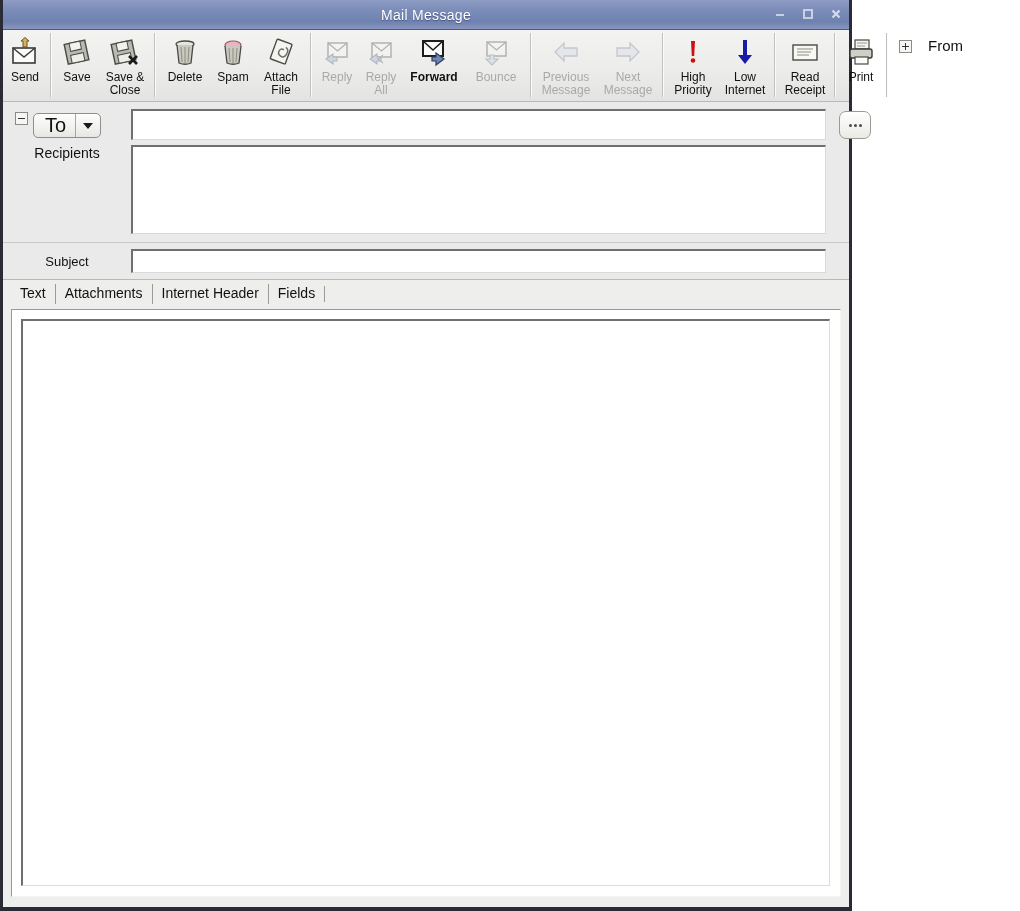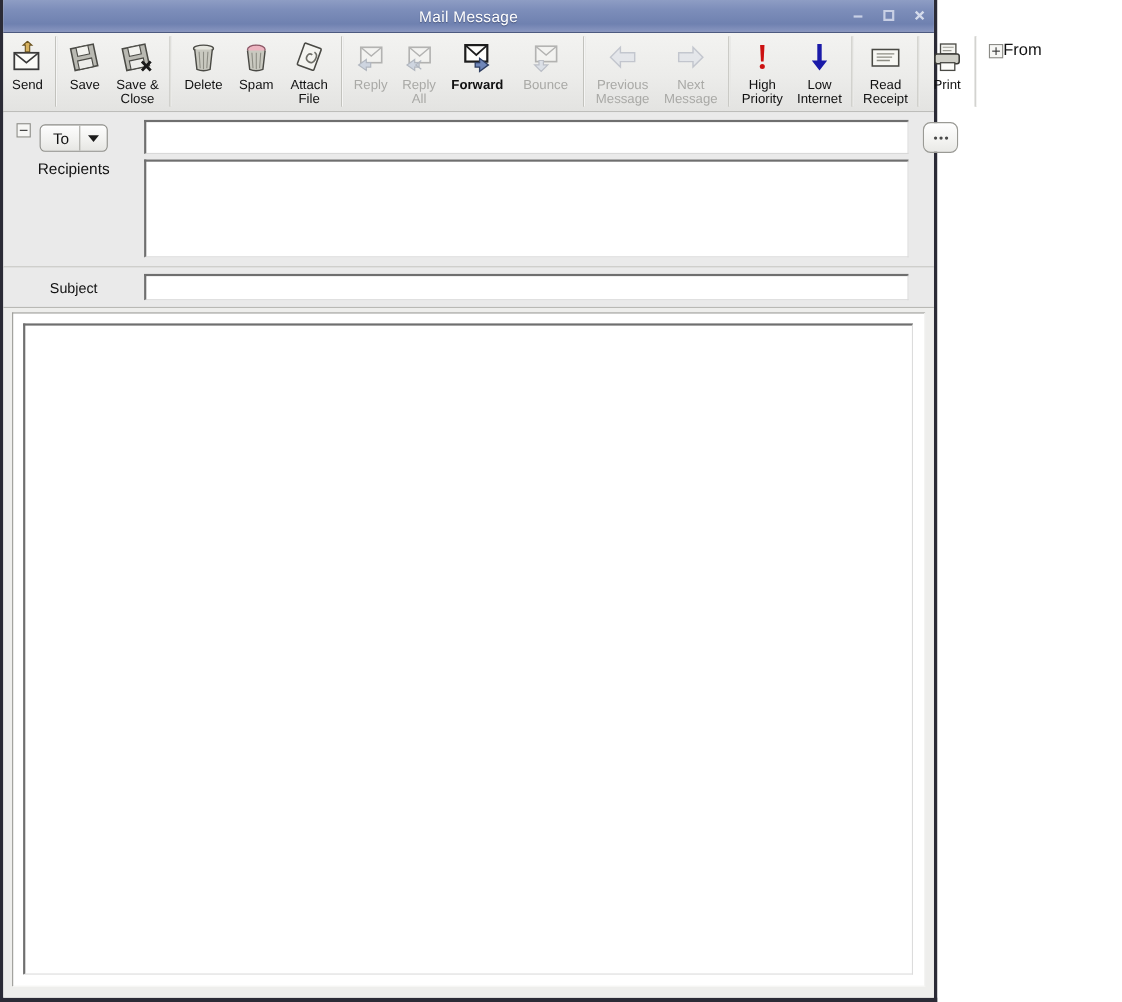--- a/index.html
+++ b/index.html
@@ -110,21 +110,21 @@
     font-family: "Liberation Sans", sans-serif;
   }
   .tb-item.disabled .tb-label { color: #a9a9a6; }
   .tb-item.disabled .tb-icon { opacity: .33; }
   .tb-item.bold .tb-label { font-weight: bold; }
 
   .from-area {
     display: flex;
     align-items: flex-start;
     padding: 5px 0 0 8px;
-    gap: 0;
+    gap: 16px;
   }
   .expander {
     width: 13px; height: 13px;
     box-sizing: border-box;
     border: 1px solid #8b8b86;
     background: #f6f6f4;
     position: relative;
     margin-top: 3px;
   }
   .expander::before {
@@ -186,21 +186,21 @@
     border: 1px solid #8f8f8a;
     border-radius: 5px;
     background: linear-gradient(to bottom,#fdfdfd 0%,#f2f2f0 55%,#e6e6e3 100%);
     box-shadow: inset 0 1px 0 #ffffff;
     overflow: hidden;
     margin-top: 1px;
   }
   .to-button .to-text {
     padding: 0 9px 0 11px;
     display: flex; align-items: center;
-    font-size: 14px;
+    font-size: 20px;
     color: #111;
   }
   .to-button .to-div {
     width: 1px; background: #a8a8a3;
   }
   .to-button .to-arrow {
     width: 24px;
     display: flex; align-items: center; justify-content: center;
   }
   .caret-down {
@@ -605,20 +605,35 @@
         <i></i>
       </div>
     </div>
   </div>
 
   <div class="subject-row">
     <div class="subject-label">Subject</div>
     <input class="sunken subject-input" type="text" style="outline: none; font-size: 14px; padding: 0px 4px; font-family: &quot;Liberation Sans&quot;, sans-serif;" value="">
   </div>
 
+  <div class="tabstrip">
+    <div class="tab active">
+      <span>Text</span>
+    </div>
+    <div class="tab">
+      <span>Attachments</span>
+    </div>
+    <div class="tab">
+      <span>Internet Header</span>
+    </div>
+    <div class="tab">
+      <span>Fields</span>
+    </div>
+    <div class="tab-endbar"></div>
+  </div>
 
   <div class="body-panel">
     <div class="body-outer">
       <textarea class="body-text" style="outline: none; resize: none; font-size: 14px; padding: 4px 5px; font-family: &quot;Liberation Sans&quot;, sans-serif;"></textarea>
     </div>
   </div>
 
 </div>
 
 </body></html>

